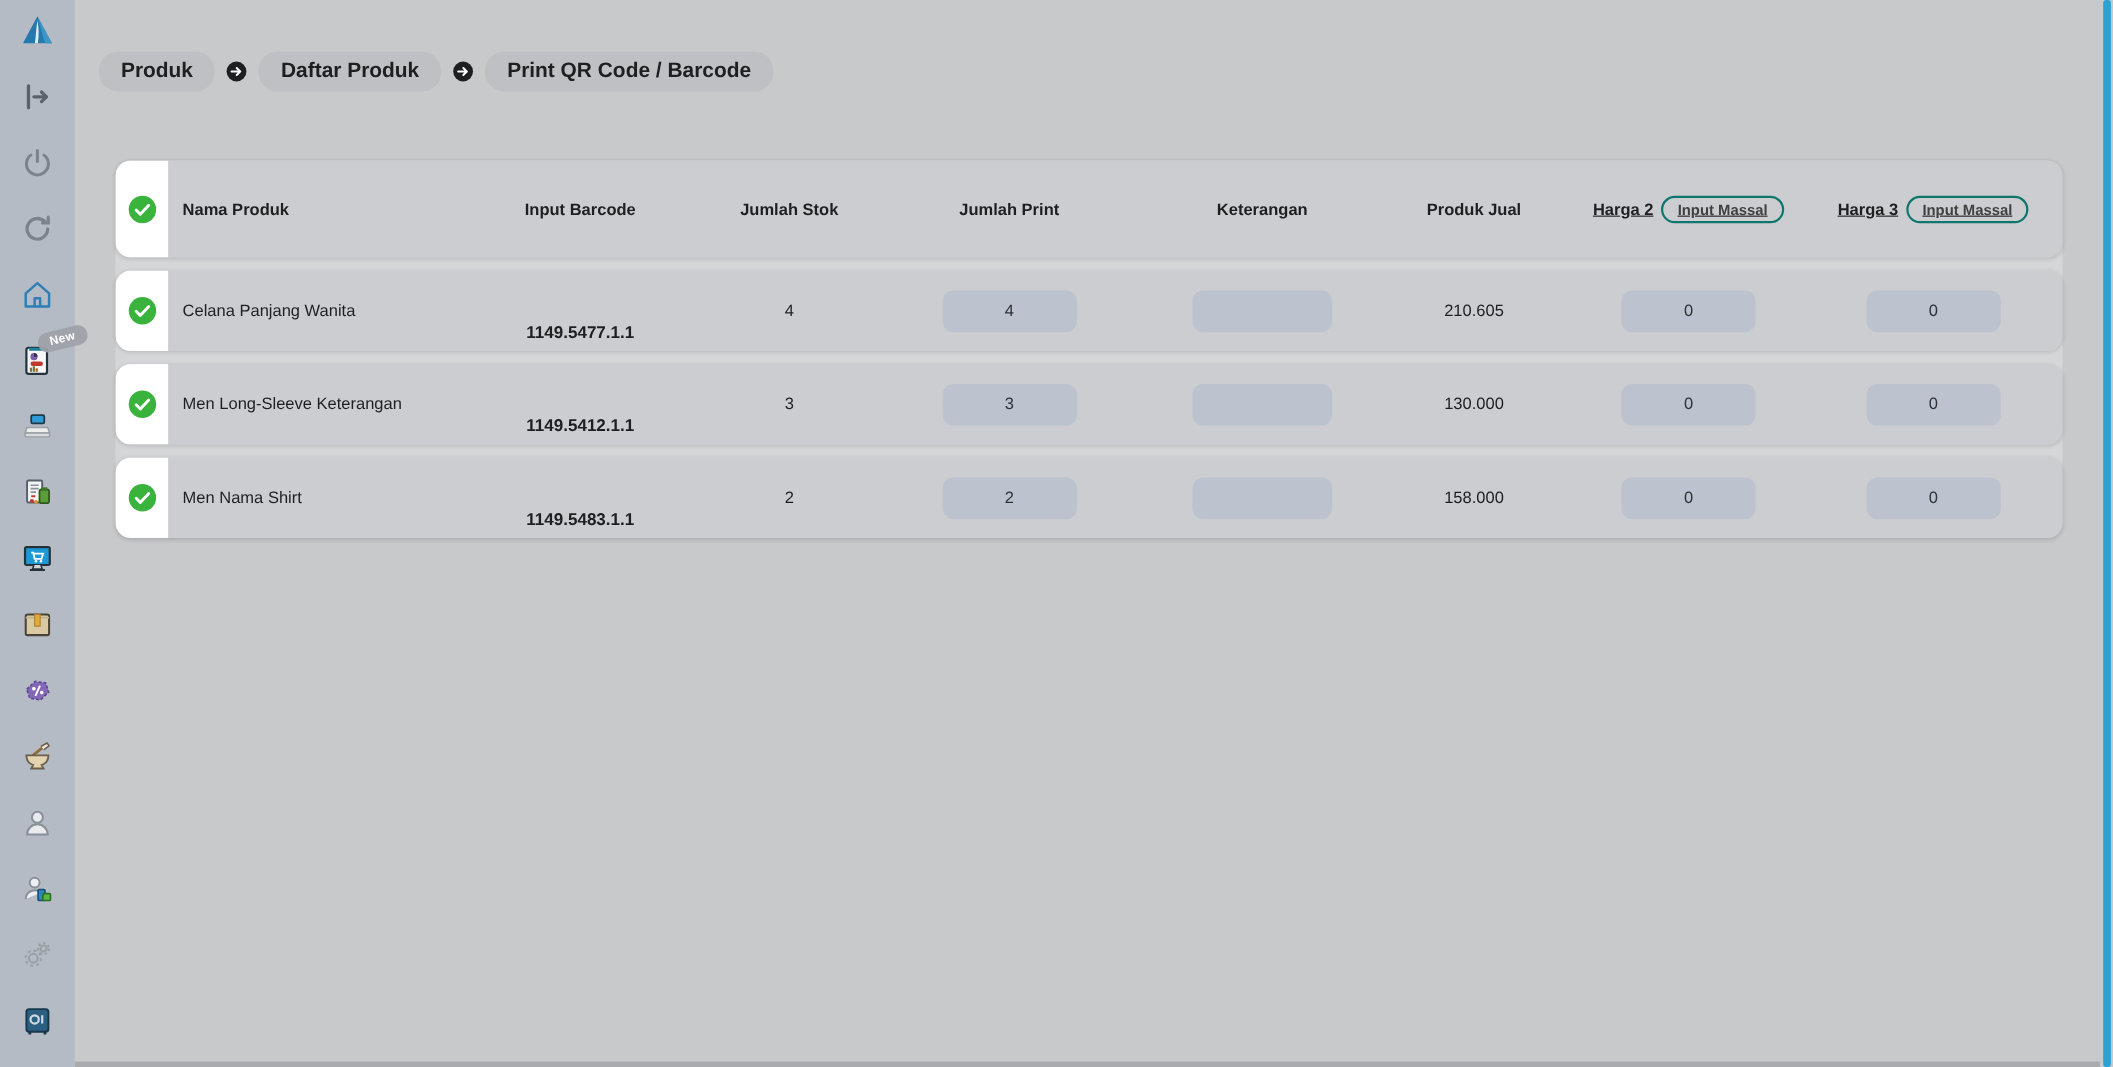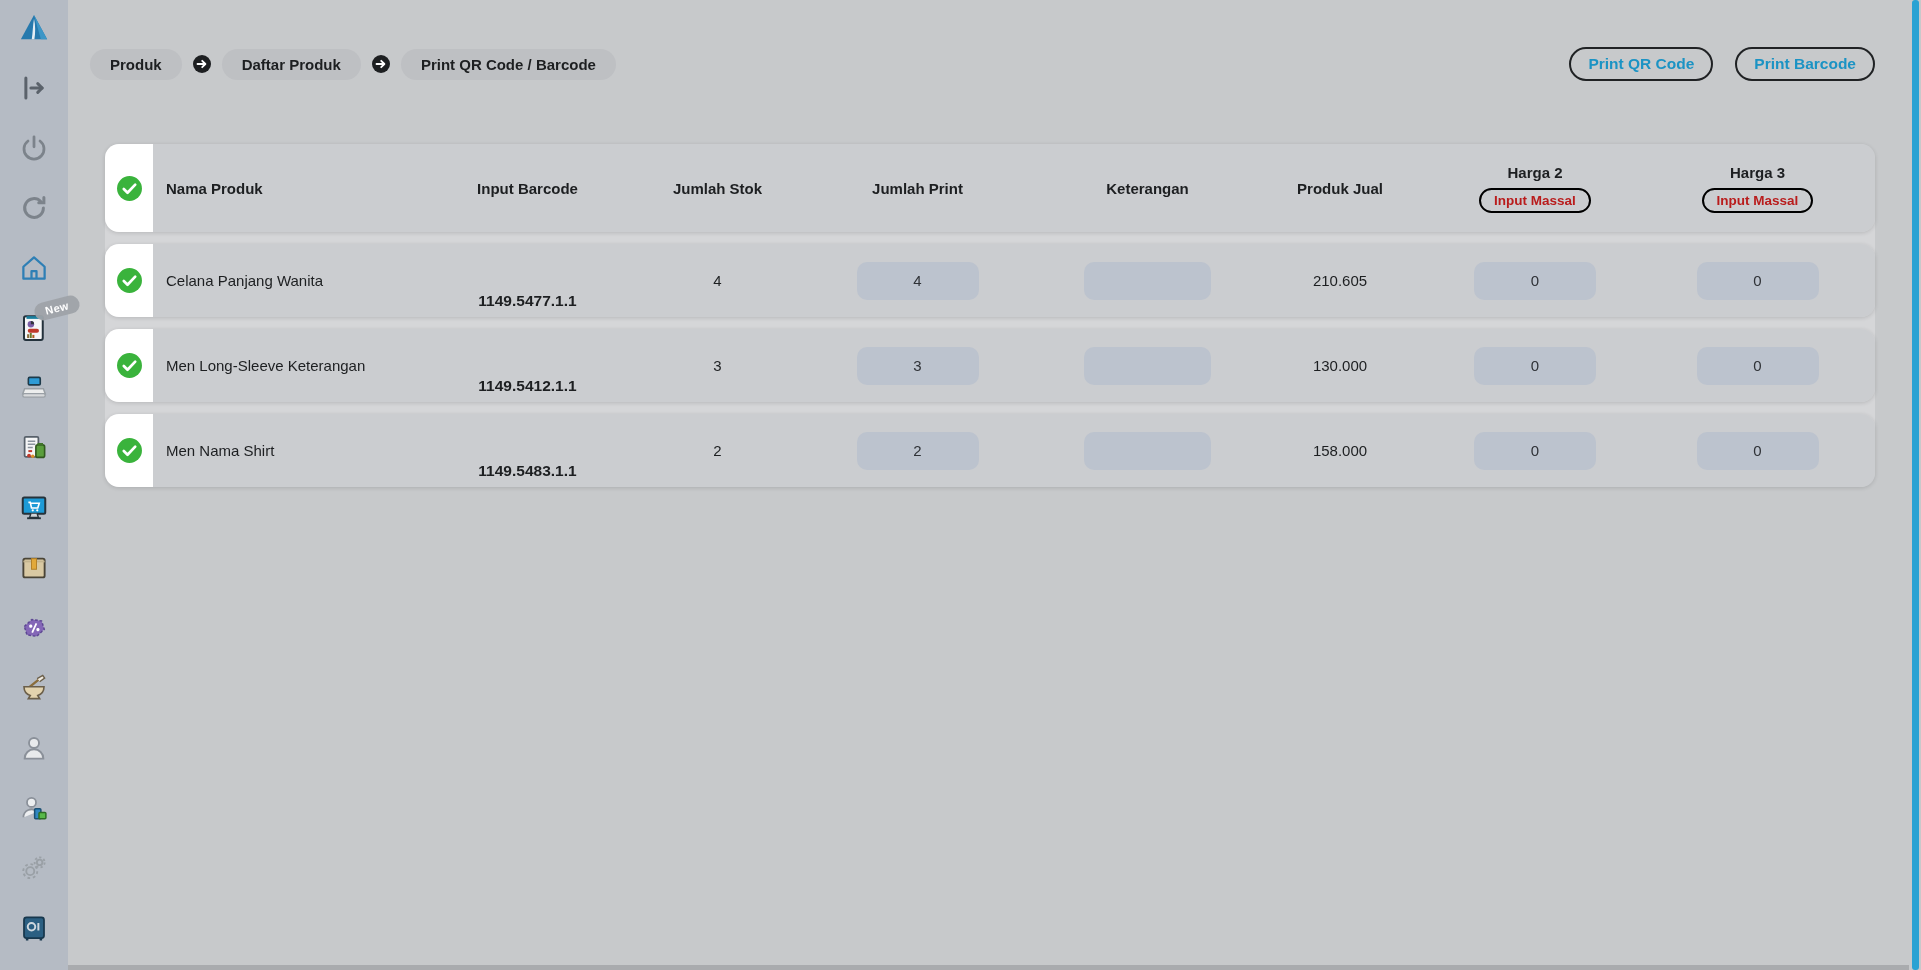--- a/index.html
+++ b/index.html
@@ -31,21 +31,21 @@
   .scrollbar-v{ position:absolute; right:2px; top:0; width:7px; height:100%;
     background:#2aa2d3; z-index:12; border-radius:3px; }
   .scrollbar-h{ position:absolute; left:68px; right:12px; bottom:0; height:5px;
     background:#a9abae; }
   
   .main{ position:absolute; left:68px; top:0; right:0; bottom:0;
     padding:47px 46px 0 22px; }
   .toolbar{ display:flex; justify-content:space-between; align-items:center; }
   .crumbs{ display:flex; align-items:center; gap:10px; }
   .crumb{ background:#bec0c3; border-radius:17px; padding:7px 20px;
-    font-size:15px; font-weight:600; color:#1d1f21; cursor:pointer; white-space:nowrap; }
+    font-size:19px; font-weight:600; color:#1d1f21; cursor:pointer; white-space:nowrap; }
   .sep{ width:20px; height:20px; display:flex; }
   .actions{ display:flex; gap:22px; }
   .action-btn{ border:2px solid #202224; background:transparent; border-radius:18px;
     padding:6px 17px; font-size:15.5px; font-weight:700; color:#1b93c4;
     cursor:pointer; font-family:inherit; white-space:nowrap; }
   
   .table-wrap{ margin:63px 0 0 15px; background:rgba(255,255,255,.25);
     border-radius:16px; }
   .row{ display:flex; border-radius:14px; overflow:hidden;
     box-shadow:0 1px 4px rgba(0,0,0,.14); }
@@ -53,23 +53,23 @@
   .row.data{ height:73px; margin-top:12px; }
   .cap{ width:48px; background:#ffffff; flex:none;
     display:flex; align-items:center; justify-content:center; cursor:pointer; }
   .check{ width:27px; height:27px; }
   .grid{ flex:1; background:#cbcdd0; display:grid; align-items:center;
     grid-template-columns:257fr 235fr 145fr 255fr 205fr 180fr 210fr 235fr; }
   .cell{ display:flex; justify-content:center; align-items:center;
     font-size:15px; color:#1d1f21; }
   .cell.nama{ justify-content:flex-start; padding-left:13px; }
   .hdr{ font-weight:700; }
-  .stack{ flex-direction:column; gap:7px; }
-  .massal{ border:2px solid #000000; background:transparent; border-radius:15px;
-    padding:3px 13px; font-size:13.5px; font-weight:700; color:#b91c1c;
+  .stack{ gap:7px;text-decoration:underline; }
+  .massal{ border:2px solid #0f766e; background:transparent; border-radius:15px;
+    padding:3px 13px; font-size:13.5px; font-weight:700; color:#404040;
     cursor:pointer; font-family:inherit;text-align:right; }
   .name-txt{ font-weight:400; }
   .barcode{ font-weight:700; font-size:15.5px;margin-top:40px; }
   .box{ width:122px; height:38px; background:#bcc3ce; border:none; border-radius:10px;
     text-align:center; font-size:15px; color:#2f3237; font-family:inherit; outline:none; }
   .box.ket{ width:127px; }
 </style>
 </head>
 <body>
 
@@ -215,24 +215,20 @@
           </svg>
       </span>
       <span class="crumb">Daftar Produk</span>
       <span class="sep">
         <svg viewBox="0 0 20 20">
             <circle cx="10" cy="10" r="9" fill="#1d1f21"></circle>
             <path d="M5.5 10h7.5M10.2 6.8 13.4 10l-3.2 3.2" stroke="#fff" stroke-width="1.8" fill="none" stroke-linecap="round" stroke-linejoin="round"></path>
           </svg>
       </span>
       <span class="crumb">Print QR Code / Barcode</span>
-    </div>
-    <div class="actions">
-      <button class="action-btn">Print QR Code</button>
-      <button class="action-btn">Print Barcode</button>
     </div>
   </div>
 
   <div class="table-wrap">
 
     <div class="row header">
       <div class="cap">
         <svg class="check" viewBox="0 0 26 26">
             <circle cx="13" cy="13" r="12" fill="#3ab33c"></circle>
             <path d="m7.5 13.5 3.6 3.6 7.4-7.8" fill="none" stroke="#fff" stroke-width="2.6" stroke-linecap="round" stroke-linejoin="round"></path>

